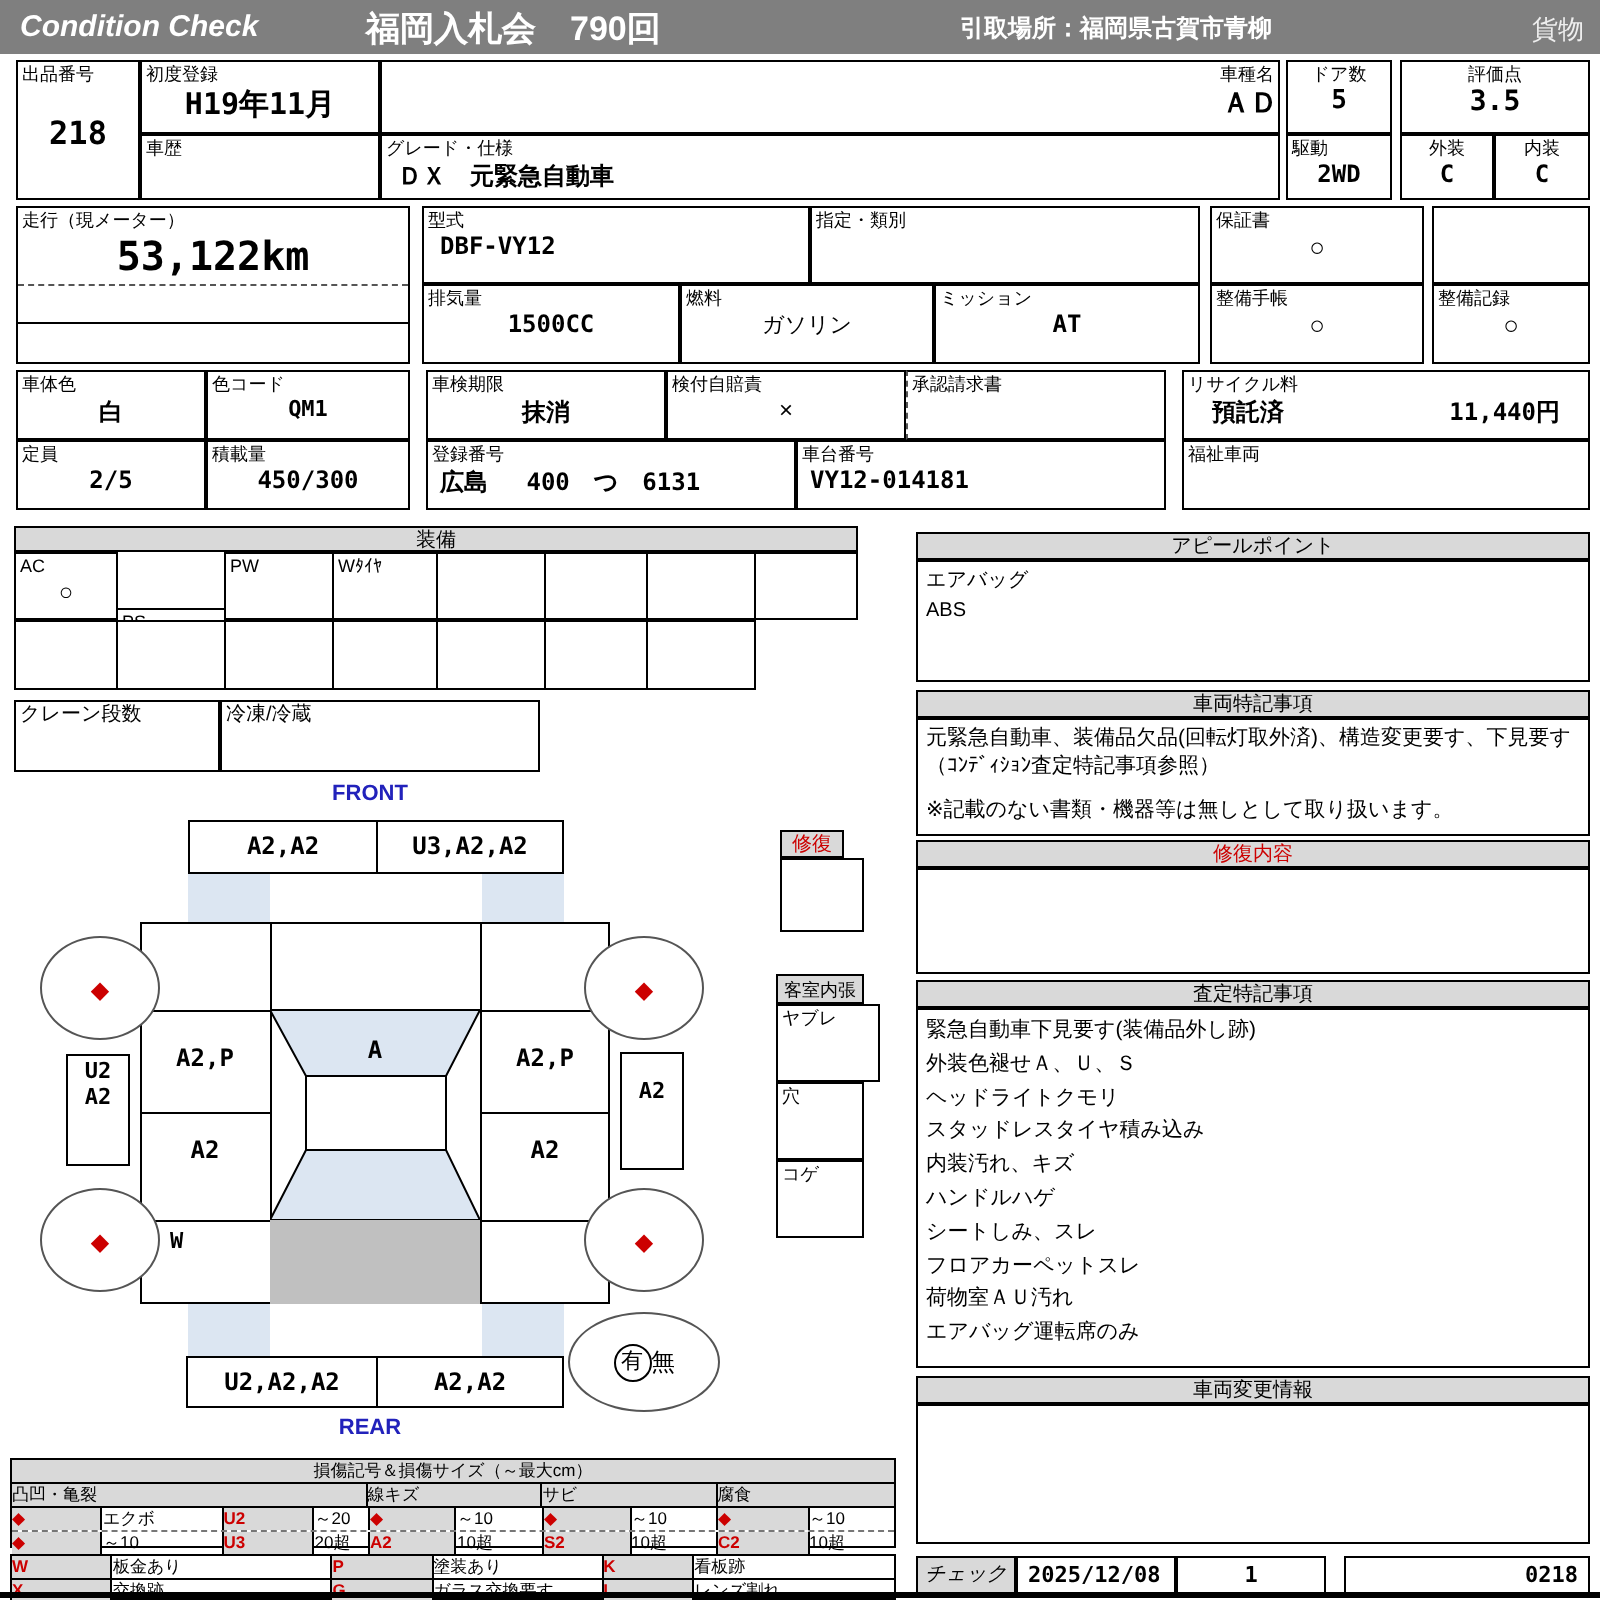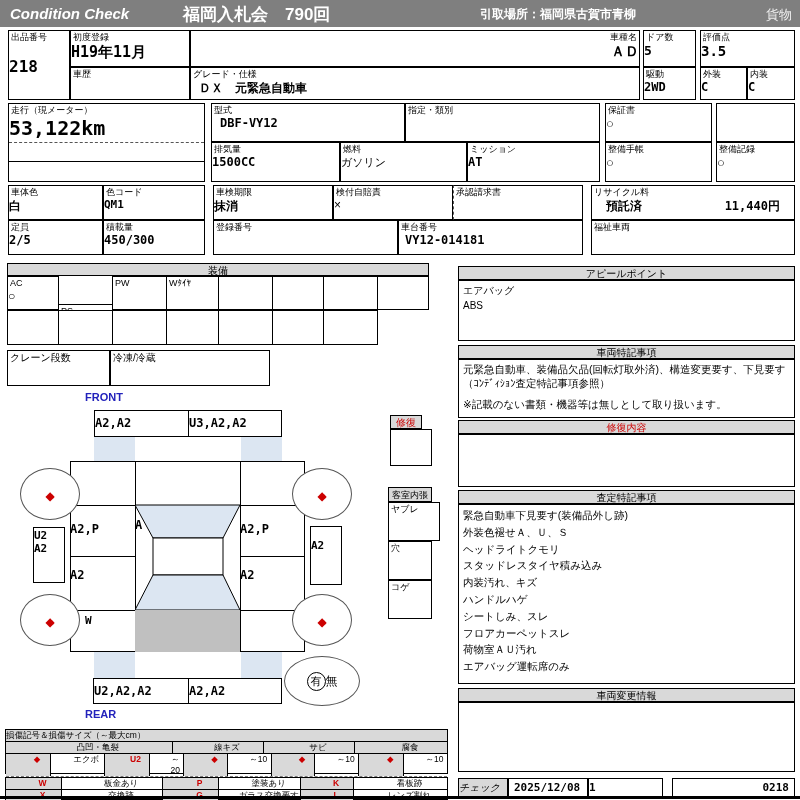--- a/index.html
+++ b/index.html
@@ -2,29 +2,29 @@
 <html><head>
 <meta charset="utf-8">
 <style>
   html,body{margin:0;padding:0;background:#fff;}
   body{font-family:"Liberation Sans","DejaVu Sans",sans-serif;color:#000;}
   #sheet{position:relative;width:800px;height:800px;background:#fff;overflow:hidden;}
   .a{position:absolute;box-sizing:border-box;}
   .b{border:1px solid #000;background:#fff;}
   .l{font-size:9px;line-height:1.15;padding:1px 2px;white-space:nowrap;}
   .v{font-family:"DejaVu Sans Mono","Liberation Mono",monospace;font-weight:bold;}
-  .c{}
+  .c{text-align:center;}
   .bar{background:#d9d9d9;border:1px solid #000;text-align:center;font-size:10px;line-height:12px;overflow:hidden;}
   .red{color:#c00;}
   .gr{background:#d9d9d9;}
   .lines{font-size:10.5px;line-height:1.6;padding:2px 4px;white-space:pre-line;}
   .dash-b{border-bottom:1px dashed #555;}
   .sol-b{border-bottom:1px solid #000;}
   .blue{color:#2222bb;font-weight:bold;}
-  .legend-cell{font-size:8.5px;line-height:11px;text-align:center;border-right:1px solid #000;overflow:hidden;padding-left:18px;}
+  .legend-cell{font-size:8.5px;line-height:11px;border-right:1px solid #000;overflow:hidden;}
 </style>
 </head>
 <body>
 
 <div id="sheet">
 
   <div class="a" style="left:0;top:0;width:800px;height:27px;background:#7f7f7f;color:#fff;">
     <span class="a" style="left:10px;top:5px;font-style:italic;font-weight:bold;font-size:15px;">Condition  Check</span>
     <span class="a" style="left:183px;top:3px;font-weight:bold;font-size:17px;">福岡入札会　790回</span>
     <span class="a" style="left:480px;top:6px;font-weight:bold;font-size:12px;">引取場所：福岡県古賀市青柳</span>
@@ -140,20 +140,21 @@
   <div class="a b" style="left:8px;top:220px;width:95px;height:35px;">
     <div class="l">定員</div>
     <div class="v c" style="font-size:12px;">2/5</div>
   </div>
   <div class="a b" style="left:103px;top:220px;width:102px;height:35px;">
     <div class="l">積載量</div>
     <div class="v c" style="font-size:12px;">450/300</div>
   </div>
   <div class="a b" style="left:213px;top:220px;width:185px;height:35px;">
     <div class="l">登録番号</div>
+    <div class="v" style="font-size:12px;padding-left:6px;">広島　 400　つ　6131</div>
   </div>
   <div class="a b" style="left:398px;top:220px;width:185px;height:35px;">
     <div class="l">車台番号</div>
     <div class="v" style="font-size:12px;padding-left:6px;">VY12-014181</div>
   </div>
   <div class="a b" style="left:591px;top:220px;width:204px;height:35px;">
     <div class="l">福祉車両</div>
   </div>
 
   <div class="a bar" style="left:7px;top:263px;width:422px;height:13px;line-height:13px;">装備</div>

